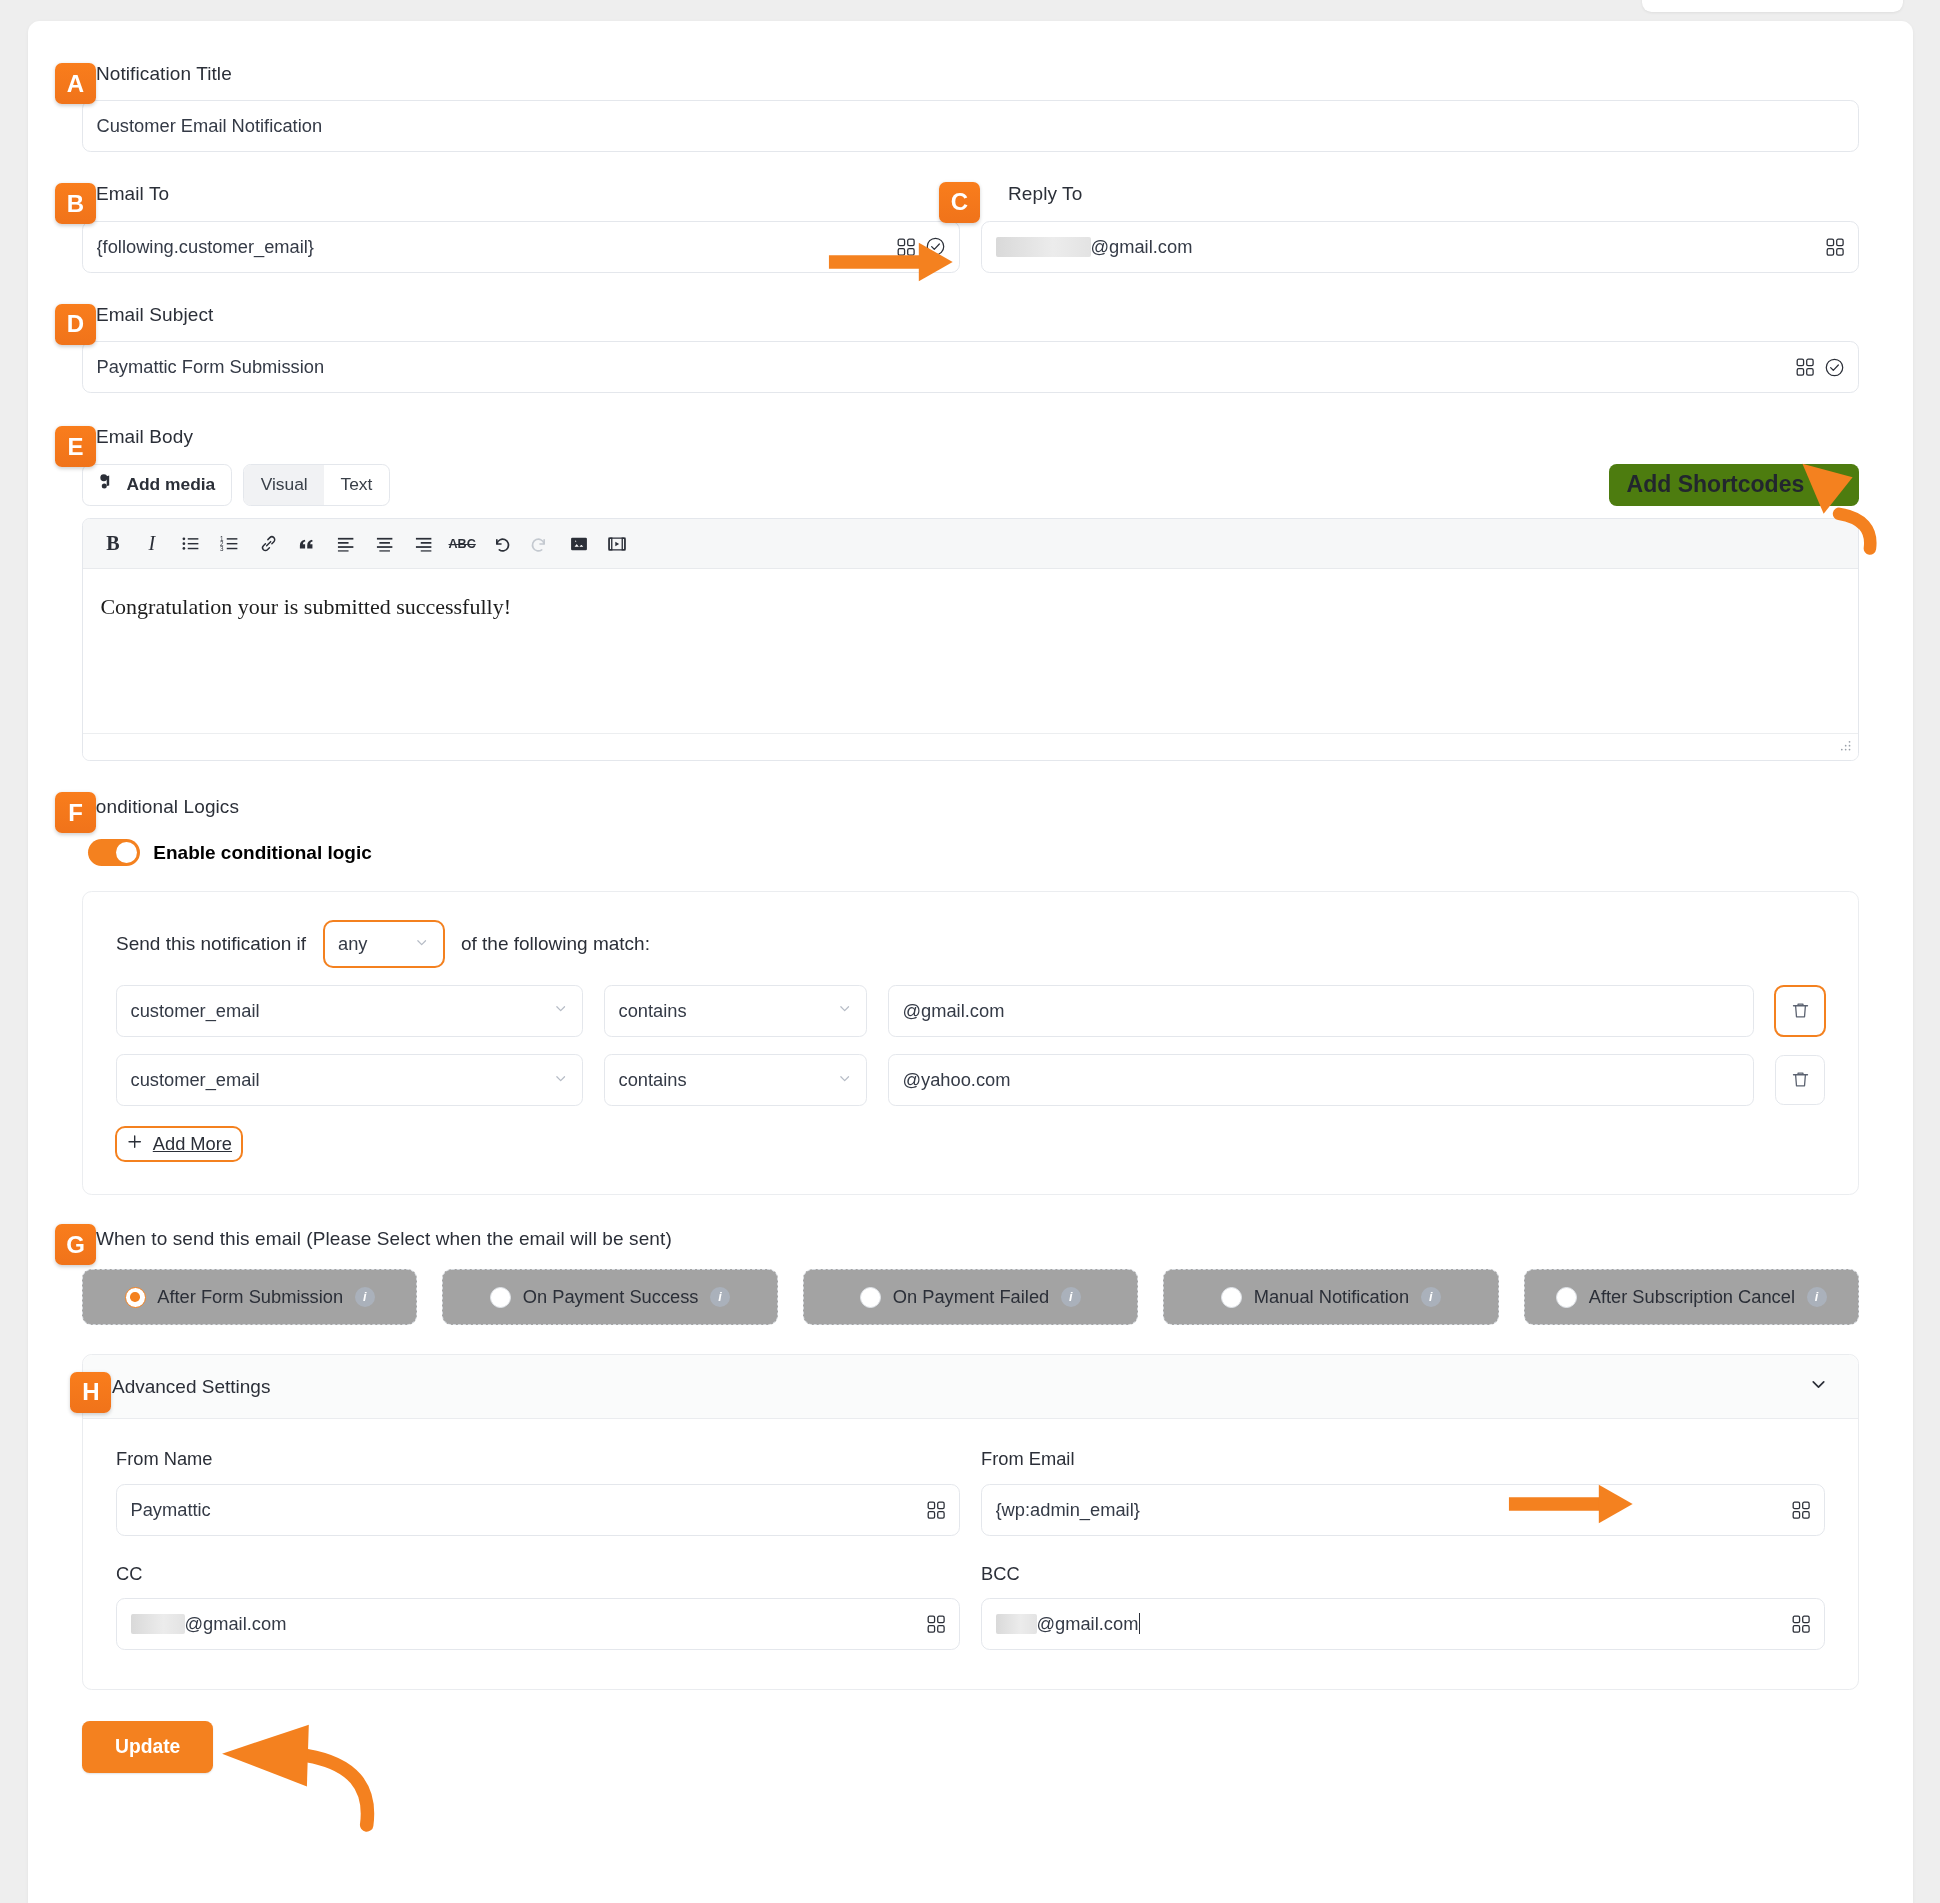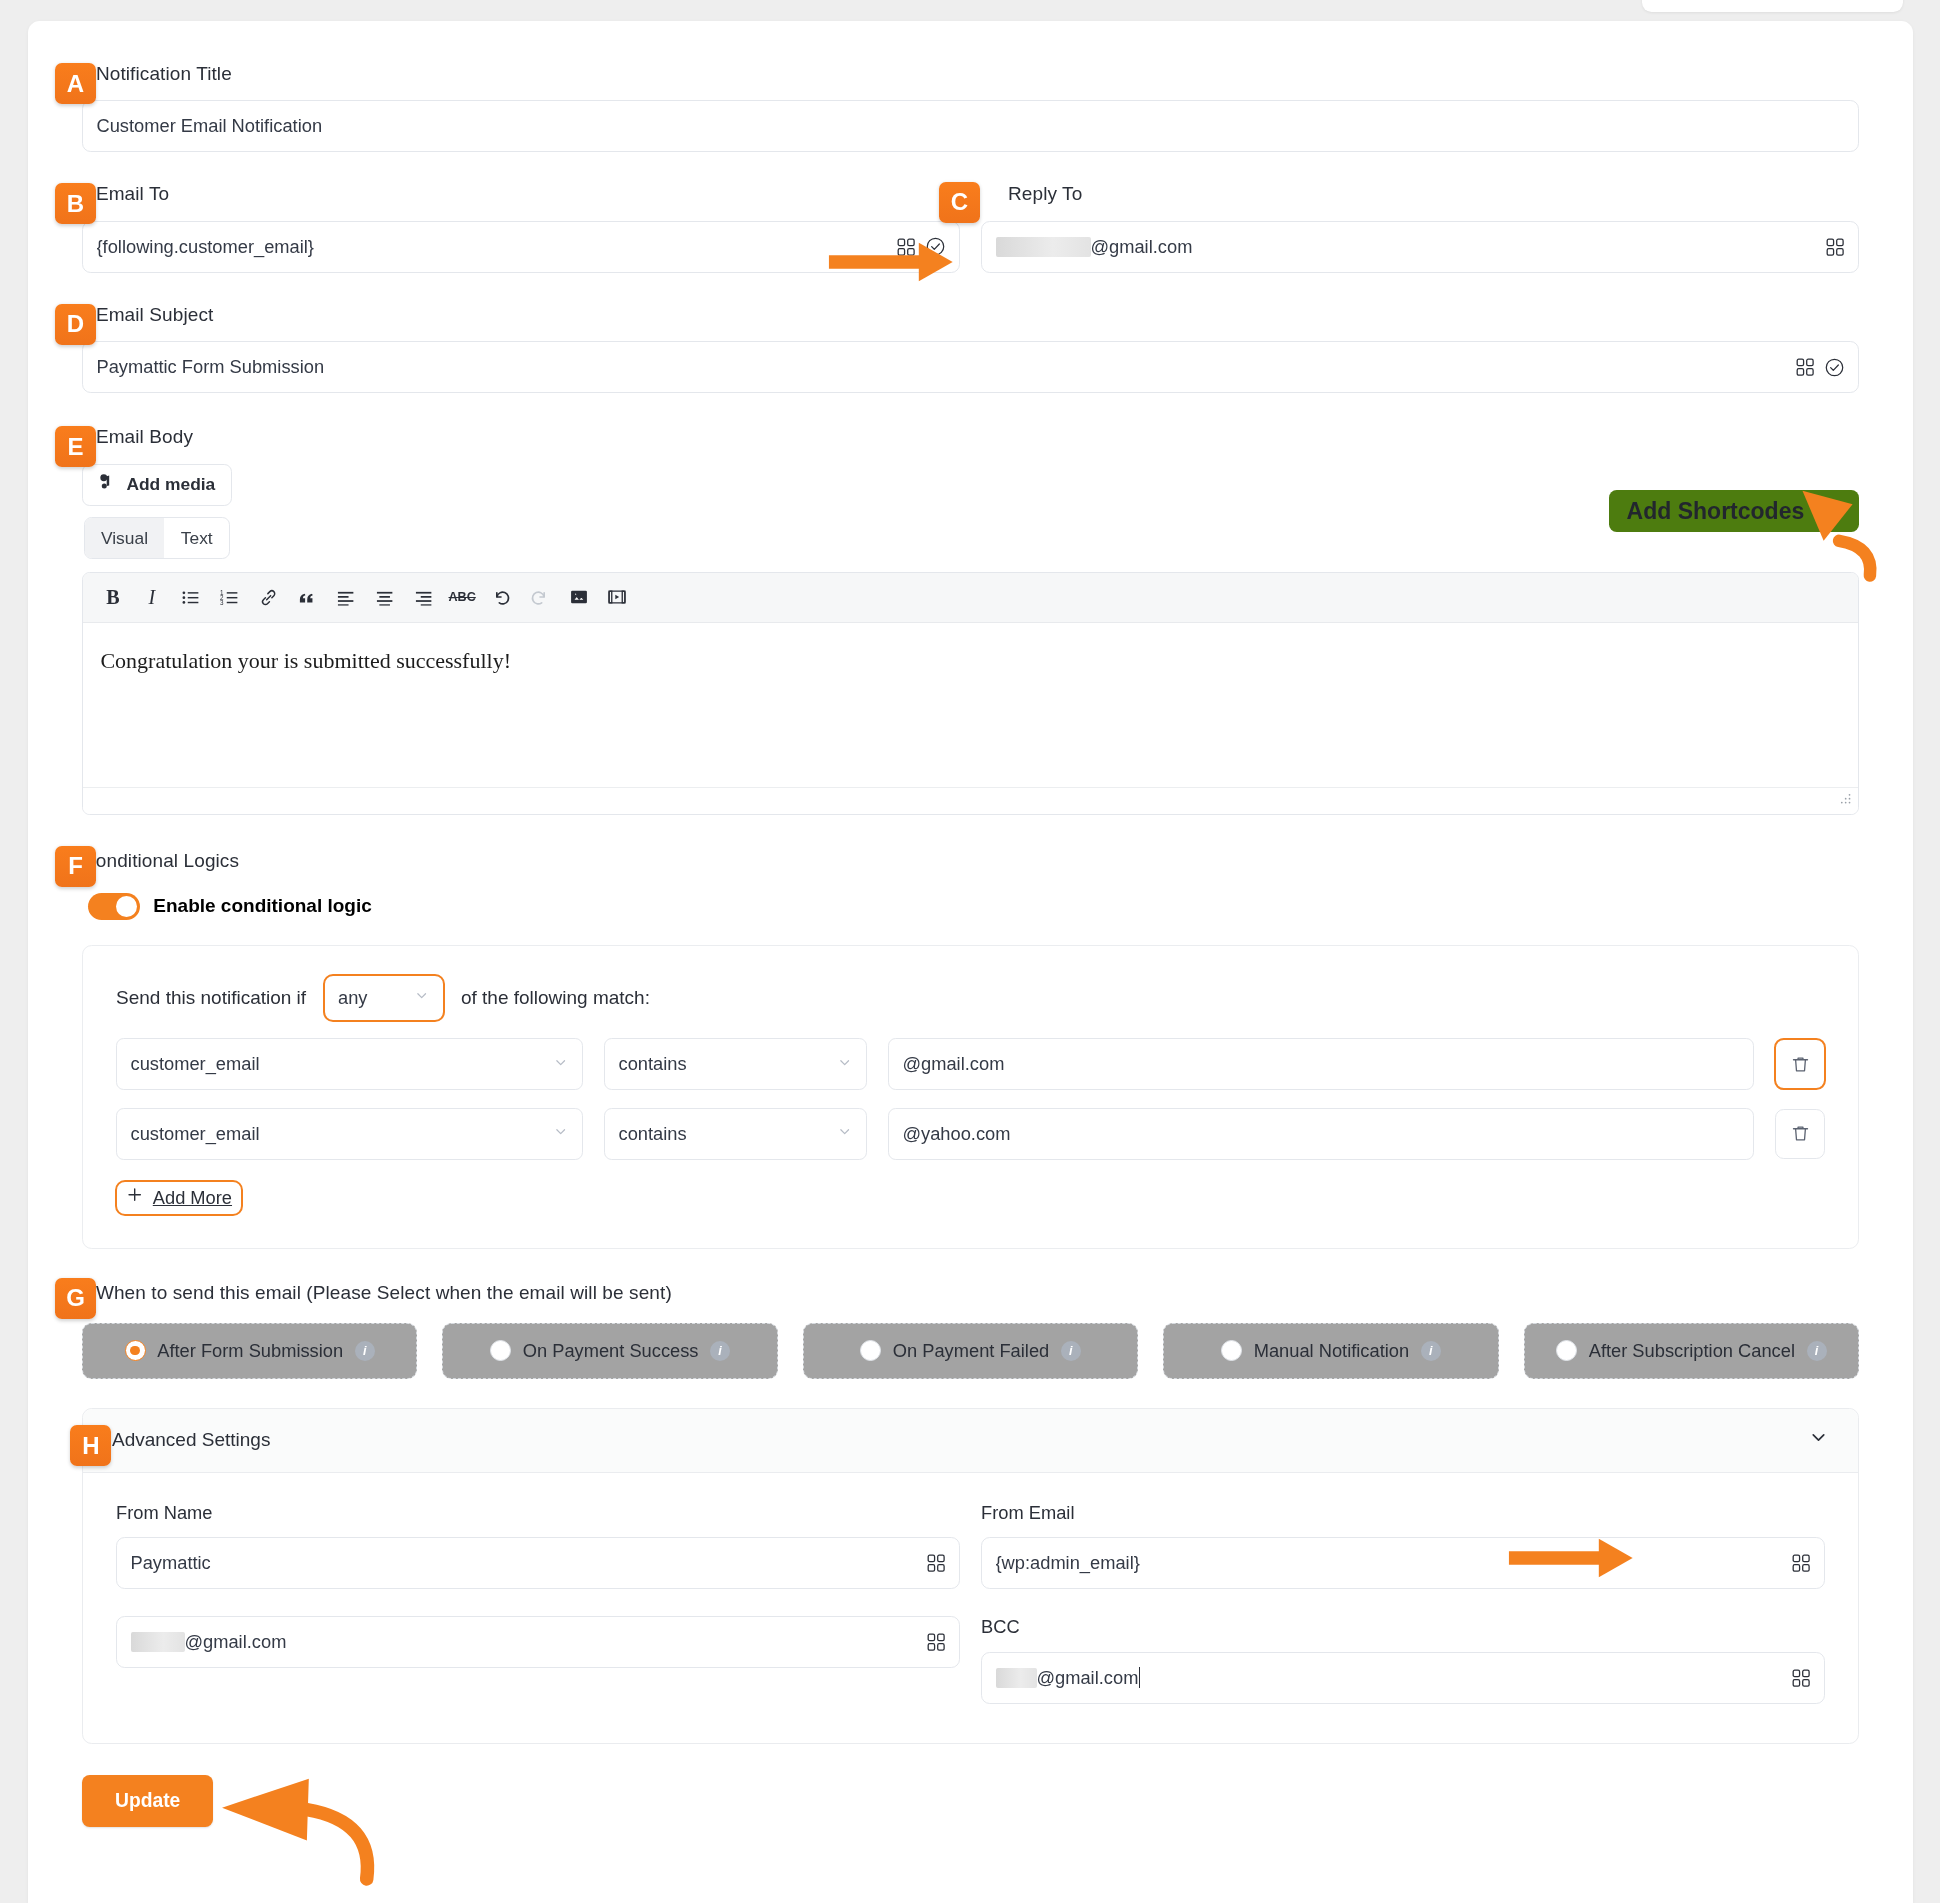--- a/index.html
+++ b/index.html
@@ -66,21 +66,21 @@
   .col { flex:1; min-width:0; }
 
   .blur {
     display:inline-block; height: 20px; vertical-align:-3.9px;
     background: linear-gradient(90deg,#d9d9d9,#ececec 60%, #e3e3e3);
     border-radius: 1.9px; filter: blur(0.6px);
   }
 
   
   .editor-top { display:flex; align-items:center; justify-content:space-between; }
-  .editor-left { display:flex; align-items:center; gap: 11.6px; flex-direction: column; }
+  .editor-left { display:flex; align-items:center; gap: 11.6px; }
   .btn-media {
     display:flex; align-items:center; gap:8.7px;
     border:1px solid #e4e7ec; border-radius:7.7px; background:#fff;
     height: 42px; padding: 0 15.4px; font-size:17.4px; color:#2b2f38; font-weight:600;
     cursor:pointer;
   }
   .seg {
     display:flex; border:1px solid #e4e7ec; border-radius:7.7px; overflow:hidden;
     height:42px; background:#fff;
   }
@@ -620,20 +620,21 @@
             </div>
             <svg class="ann" width="145" height="58" style="left:526px; top:27px;" viewBox="0 0 150 60">
               <path d="M2 30 H100" stroke="#F4811F" stroke-width="14"></path>
               <path d="M95 10 L130 30 L95 50 Z" fill="#F4811F"></path>
             </svg>
           </div>
         </div>
 
         <div class="row2" style="margin-top:27px;">
           <div class="col">
+            <div class="sub-label">CC</div>
             <div class="field">
               <div class="field-val">
                 <span class="blur" style="width:54px;"></span><span>@gmail.com</span>
               </div>
               <div class="field-icons">
                 <span>
                   <svg class="ic-grid" viewBox="0 0 20 20" fill="none" stroke="#2b2f38" stroke-width="1.4">
                         <rect x="1.3" y="1.3" width="7" height="7" rx="1.6"></rect>
                         <rect x="11.7" y="1.3" width="7" height="7" rx="1.6"></rect>
                         <rect x="1.3" y="11.7" width="7" height="7" rx="1.6"></rect>

